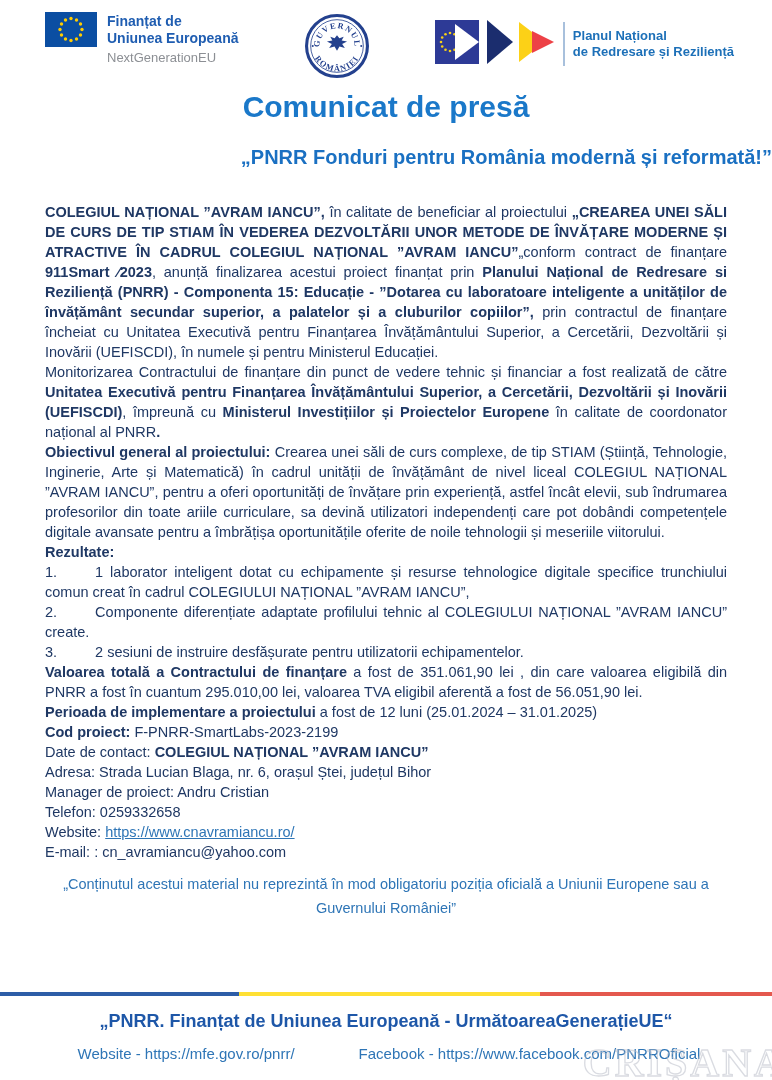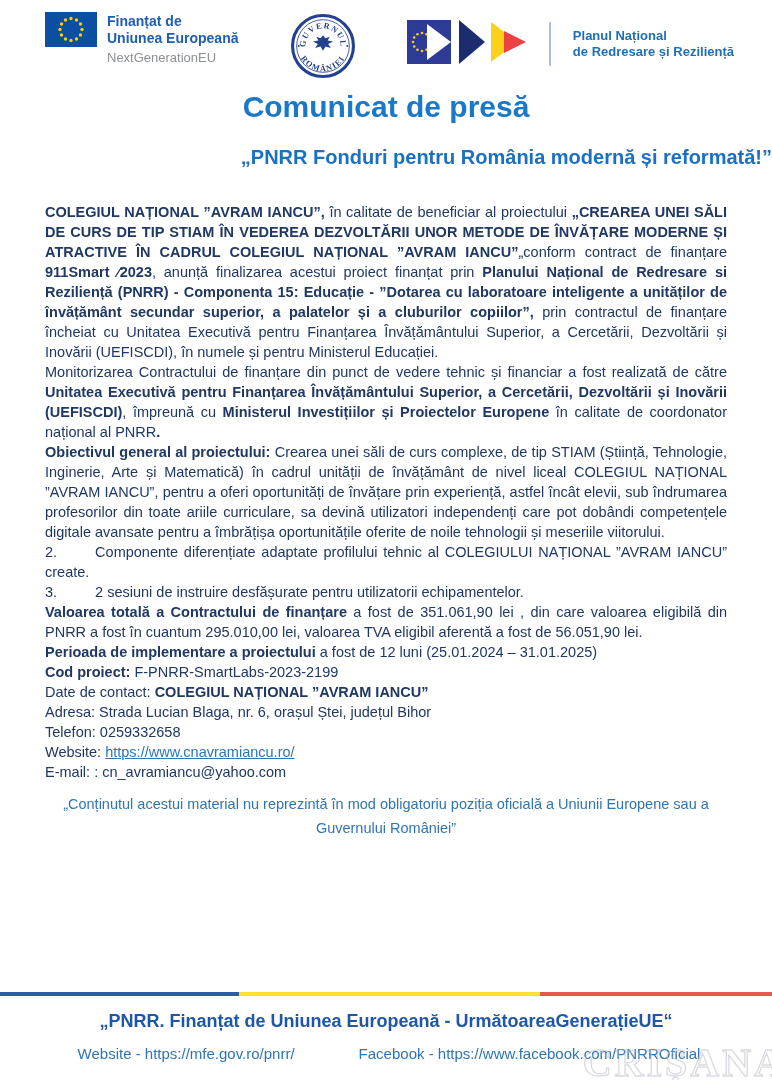--- a/index.html
+++ b/index.html
@@ -14,21 +14,21 @@
   }
   
   .header {
     display:flex; justify-content:space-between; align-items:flex-start;
     padding:12px 38px 0 45px;
   }
   .eu-logo { display:flex; gap:10px; align-items:flex-start; }
   .eu-text { font-size:14px; line-height:17px; color:#1f5db1; font-weight:bold; padding-top:1px; }
   .eu-text .program { color:#8c8f94; font-weight:normal; font-size:13px; margin-top:2px; }
   .gov-seal { margin-top:2px; }
-  .pnrr-logo { display:flex; align-items:center; gap:22px; margin-top:6px; }
+  .pnrr-logo { display:flex; align-items:center; gap:8px; margin-top:6px; }
   .pnrr-sep { width:2px; height:44px; background:#a8c0dc; }
   .pnrr-text { font-size:13px; line-height:16px; font-weight:bold; color:#1d70b8; }
   
   .doc-title { margin-top:12px; text-align:center; font-size:30px; font-weight:bold; color:#1a78c9; }
   .doc-subtitle { margin-top:22px; text-align:right; font-size:20px; font-weight:bold; color:#1a70c2; }
   
   .body-text {
     margin:33px 45px 0 45px;
     font-size:14.5px; line-height:20px;
     color:#1f3864;
@@ -151,27 +151,30 @@
     </div>
   </div>
 
   <div class="doc-title">Comunicat de presă</div>
   <div class="doc-subtitle">„PNRR Fonduri pentru România modernă și reformată!”</div>
 
   <div class="body-text">
     <p><b>COLEGIUL NAȚIONAL ”AVRAM IANCU”, </b><span>în calitate de beneficiar al proiectului </span><b>„CREAREA UNEI SĂLI DE CURS DE TIP STIAM ÎN VEDEREA DEZVOLTĂRII UNOR METODE  DE ÎNVĂȚARE MODERNE ȘI ATRACTIVE ÎN CADRUL COLEGIUL NAȚIONAL ”AVRAM IANCU”</b><span>„conform contract de finanțare </span><b> 911Smart ∕2023</b><span>, anunță finalizarea acestui proiect finanțat prin </span><b>Planului Național de Redresare si Reziliență (PNRR) - Componenta 15: Educație - ”Dotarea cu laboratoare inteligente a unităților de învățământ secundar superior, a palatelor și a cluburilor copiilor”,</b><span> prin contractul de finanțare încheiat cu Unitatea Executivă pentru Finanțarea Învățământului Superior, a Cercetării, Dezvoltării și Inovării (UEFISCDI), în numele și pentru Ministerul Educației.</span></p>
     <p><span>Monitorizarea Contractului de finanțare din punct de vedere tehnic și financiar a fost realizată de către </span><b>Unitatea Executivă pentru Finanțarea Învățământului Superior, a Cercetării, Dezvoltării și Inovării (UEFISCDI)</b><span>, împreună cu </span><b>Ministerul Investițiilor și Proiectelor Europene</b><span> în calitate de coordonator național al PNRR</span><b>.</b></p>
     <p><b>Obiectivul general al proiectului: </b><span>Crearea unei săli de curs complexe, de tip STIAM (Știință, Tehnologie, Inginerie, Arte și Matematică) în cadrul unității de învățământ de nivel liceal  COLEGIUL NAȚIONAL ”AVRAM IANCU”, pentru a oferi oportunități de învățare prin experiență, astfel încât elevii, sub îndrumarea profesorilor din toate ariile curriculare, sa devină utilizatori independenți care pot dobândi competențele digitale avansate pentru a îmbrățișa oportunitățile oferite de noile tehnologii și meseriile viitorului.</span></p>
+    <p><b>Rezultate:</b></p>
+    <p><span>1.</span><span class="tab"></span><span>1 laborator inteligent dotat cu echipamente și resurse tehnologice digitale specifice trunchiului comun creat în cadrul COLEGIULUI NAȚIONAL ”AVRAM IANCU”,</span></p>
     <p><span>2.</span><span class="tab"></span><span>Componente diferențiate adaptate profilului tehnic al COLEGIULUI NAȚIONAL ”AVRAM IANCU” create.</span></p>
     <p><span>3.</span><span class="tab"></span><span>2 sesiuni de instruire desfășurate pentru utilizatorii echipamentelor.</span></p>
     <p><b>Valoarea totală a Contractului de finanțare</b><span> a fost de 351.061,90 lei , din care valoarea eligibilă din PNRR a fost în cuantum 295.010,00 lei, valoarea TVA eligibil aferentă a fost de 56.051,90 lei.</span></p>
     <p><b>Perioada de implementare a proiectului</b><span> a fost de 12 luni (25.01.2024 – 31.01.2025)</span></p>
     <p><b>Cod proiect:</b><span> F-PNRR-SmartLabs-2023-2199</span></p>
     <p><span>Date de contact:  </span><b>COLEGIUL NAȚIONAL ”AVRAM IANCU”</b></p>
     <p><span>Adresa: Strada Lucian Blaga, nr. 6, orașul Ștei, județul Bihor</span></p>
+    <p><span>Manager de proiect: Andru Cristian</span></p>
     <p><span>Telefon: 0259332658</span></p>
     <p><span>Website: </span><a class="inline-link" href="#">https://www.cnavramiancu.ro/</a></p>
     <p><span>E-mail: : cn_avramiancu@yahoo.com</span></p>
   </div>
 
   <div class="disclaimer">„Conținutul acestui material nu reprezintă în mod obligatoriu poziția oficială a Uniunii Europene sau a Guvernului României”</div>
 
   <div class="footer">
     <div class="tricolor">
       <div class="seg-blue"></div>

